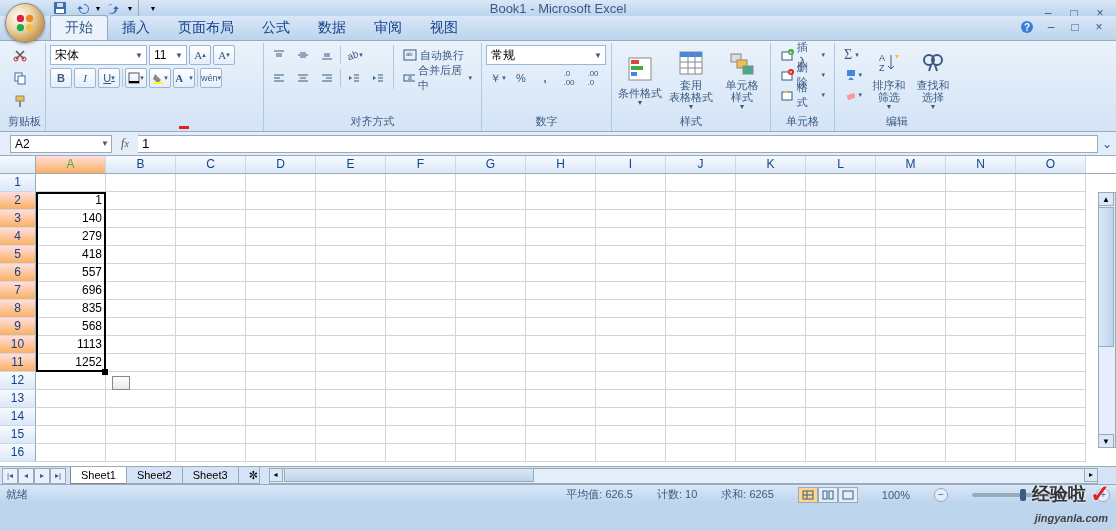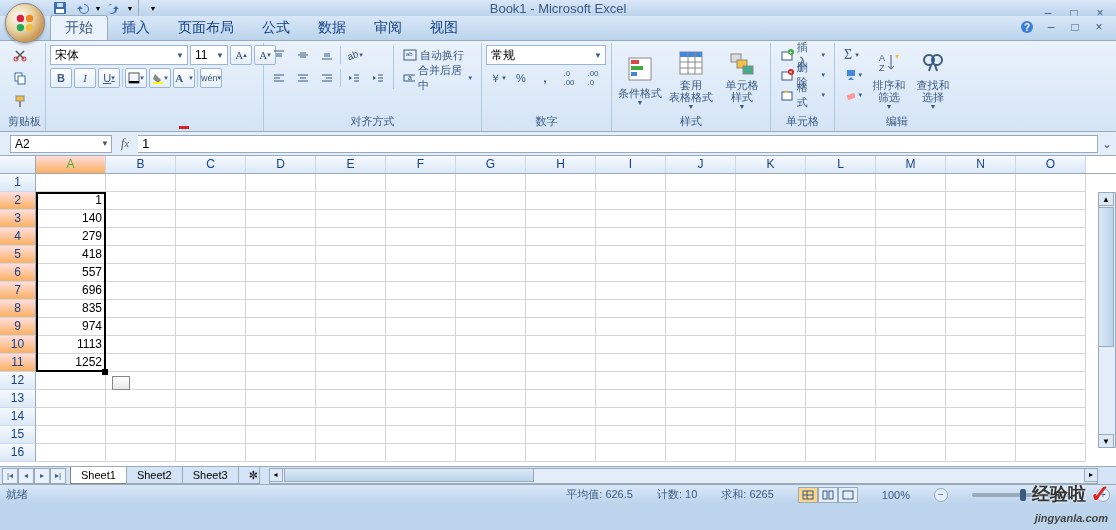--- a/index.html
+++ b/index.html
@@ -184,21 +184,21 @@
             </svg>
           </div>
       </div>
     </div>
     <div class="group-label">剪贴板</div>
   </div>
 
   <div class="group" style="width:218px;">
     <div class="group-body col" style="gap:3px;">
       <div class="row">
-        <div class="combo" style="width:138px;">
+        <div class="combo" style="width:97px;">
             <span>宋体</span>
             <span class="combo-arrow">▼</span>
           </div>
         <div class="combo" style="width:38px;">
             <span>11</span>
             <span class="combo-arrow">▼</span>
           </div>
         <div class="cell-btn" style="font-family:serif;">A<sup style="font-size:7px;">▴</sup></div>
         <div class="cell-btn" style="font-family:serif;">A<sup style="font-size:7px;">▾</sup></div>
       </div>
@@ -666,21 +666,21 @@
           <div class="cell"></div>
           <div class="cell"></div>
           <div class="cell"></div>
           <div class="cell"></div>
           <div class="cell"></div>
           <div class="cell"></div>
           <div class="cell"></div>
           <div class="cell"></div>
         </div>
         <div class="cell-row">
-          <div class="cell">974</div>
+          <div class="cell">568</div>
           <div class="cell"></div>
           <div class="cell"></div>
           <div class="cell"></div>
           <div class="cell"></div>
           <div class="cell"></div>
           <div class="cell"></div>
           <div class="cell"></div>
           <div class="cell"></div>
           <div class="cell"></div>
           <div class="cell"></div>

